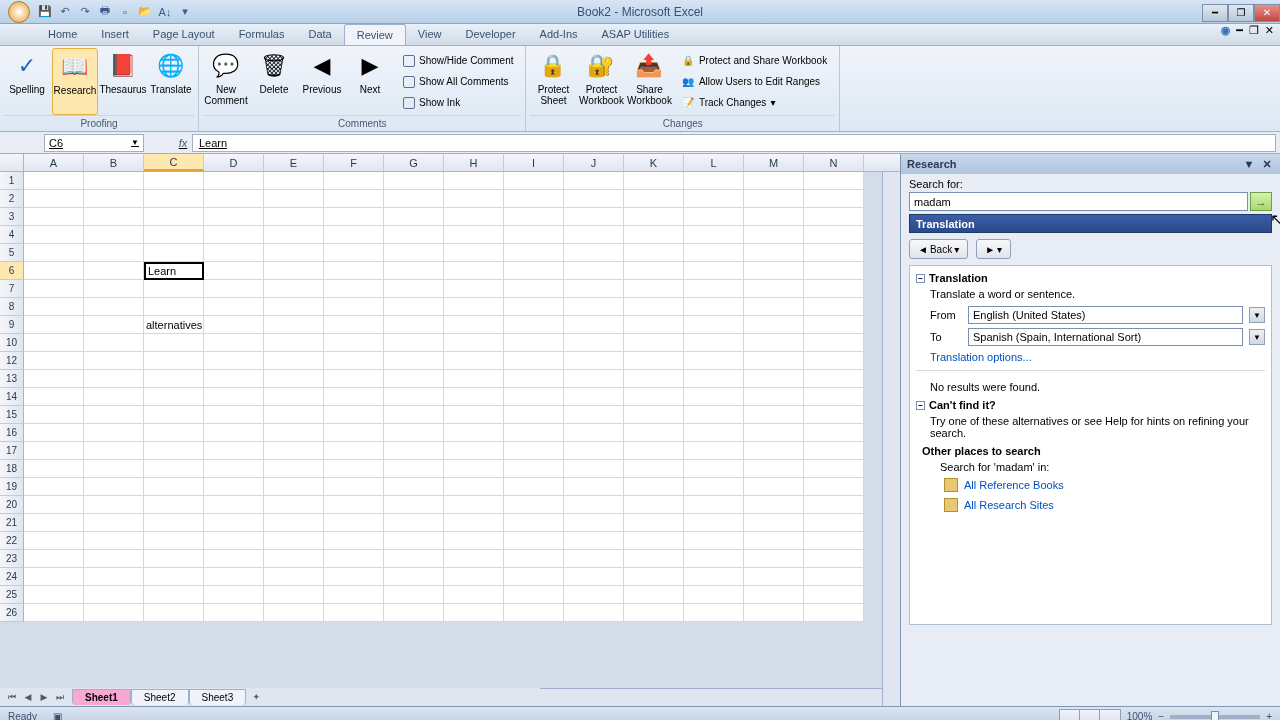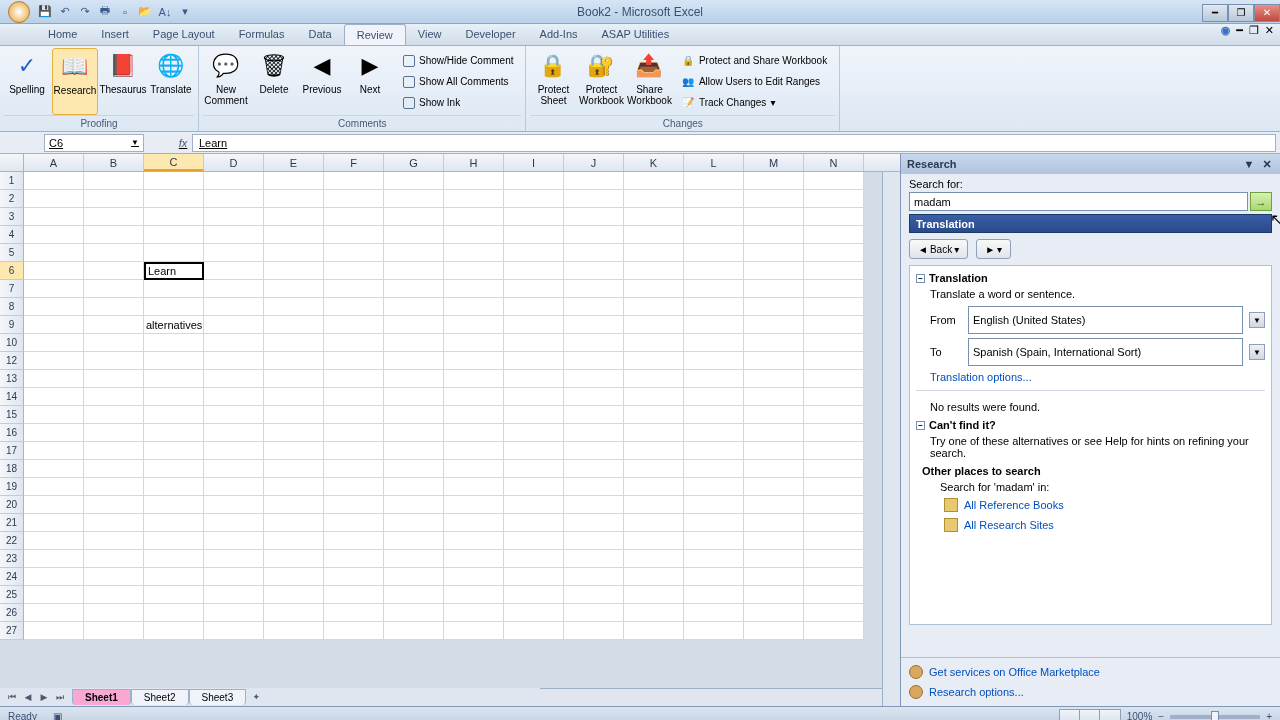--- a/index.html
+++ b/index.html
@@ -69,21 +69,21 @@
 .go-btn { width: 22px; height: 19px; background: linear-gradient(#d8f0b0, #a8d870); border: 1px solid #70a040; margin-left: 2px; display: flex; align-items: center; justify-content: center; color: #2a5010; font-weight: bold; }
 .translation-select { height: 19px; background: linear-gradient(#3a5fa8, #2a4a88); color: #fff; border: 1px solid #1a3a68; font-size: 11px; padding: 0 6px; display: flex; align-items: center; font-weight: bold; margin-bottom: 6px; }
 .nav-btns { display: flex; gap: 8px; margin: 6px 0; }
 .nav-btn { height: 20px; background: linear-gradient(#f8f8f8, #e0e4ec); border: 1px solid #90a0b8; border-radius: 3px; padding: 0 8px; display: flex; align-items: center; font-size: 10px; gap: 2px; }
 .results { background: #fff; border: 1px solid #b0c0d4; padding: 4px 6px; min-height: 360px; }
 .section-h { font-weight: bold; font-size: 11px; padding: 2px 0; display: flex; align-items: center; gap: 4px; }
 .section-h .toggle { width: 9px; height: 9px; border: 1px solid #7a90b0; font-size: 8px; display: flex; align-items: center; justify-content: center; }
 .trans-desc { font-size: 11px; padding: 2px 0 4px 14px; }
 .trans-row { display: flex; align-items: center; gap: 6px; padding: 2px 0 2px 14px; }
 .trans-row label { width: 32px; font-size: 11px; }
-.trans-select { flex: 1; height: 28px; border: 1px solid #7a90b0; background: #fff; font-size: 11px; padding: 0 4px; display: flex; align-items: center; justify-content: space-between; }
+.trans-select { flex: 1; height: 18px; border: 1px solid #7a90b0; background: #fff; font-size: 11px; padding: 0 4px; display: flex; align-items: center; justify-content: space-between; }
 .drop-arrow { width: 16px; height: 16px; background: linear-gradient(#f0f0f0,#d0d8e4); border: 1px solid #90a0b8; font-size: 8px; display: flex; align-items: center; justify-content: center; }
 .link { color: #0050c0; font-size: 11px; padding: 3px 0 3px 14px; cursor: pointer; }
 .no-results { font-size: 11px; padding: 6px 0 4px 14px; }
 .other-places { font-weight: bold; font-size: 11px; padding: 2px 0 2px 6px; }
 .search-in-text { font-size: 11px; padding: 2px 0 2px 24px; }
 .place-link { display: flex; gap: 6px; align-items: center; padding: 3px 0 3px 28px; color: #0050c0; font-size: 11px; cursor: pointer; }
 .place-icon { width: 14px; height: 14px; background: #e8c870; border: 1px solid #b09030; }
 .pane-footer { border-top: 1px solid #b0c0d4; padding: 4px 8px; }
 .footer-link { display: flex; align-items: center; gap: 6px; color: #0050c0; font-size: 11px; padding: 3px 0; cursor: pointer; }
 .footer-icon { width: 14px; height: 14px; background: #d8a860; border-radius: 50%; border: 1px solid #a07030; }
@@ -687,37 +687,20 @@
           <div class="cell"></div>
           <div class="cell"></div>
           <div class="cell"></div>
           <div class="cell"></div>
           <div class="cell"></div>
           <div class="cell"></div>
           <div class="cell"></div>
           <div class="cell"></div>
           <div class="cell"></div>
         </div>
-        <div class="grid-row">
-          <div class="row-h">27</div>
-          <div class="cell"></div>
-          <div class="cell"></div>
-          <div class="cell"></div>
-          <div class="cell"></div>
-          <div class="cell"></div>
-          <div class="cell"></div>
-          <div class="cell"></div>
-          <div class="cell"></div>
-          <div class="cell"></div>
-          <div class="cell"></div>
-          <div class="cell"></div>
-          <div class="cell"></div>
-          <div class="cell"></div>
-          <div class="cell"></div>
-        </div>
       </div>
     <div class="vscroll"></div>
     <div class="hscroll">
       <div class="sheet-tabs-row">
         <div class="sheet-nav">
           <div class="sheet-nav-btn">⏮</div>
           <div class="sheet-nav-btn">◀</div>
           <div class="sheet-nav-btn">▶</div>
           <div class="sheet-nav-btn">⏭</div>
         </div>
@@ -791,30 +774,20 @@
         <div class="search-in-text">Search for 'madam' in:</div>
         <div class="place-link">
             <span class="place-icon"></span>
             <span>All Reference Books</span>
           </div>
         <div class="place-link">
             <span class="place-icon"></span>
             <span>All Research Sites</span>
           </div>
       </div>
-    </div>
-    <div class="pane-footer">
-      <div class="footer-link">
-          <span class="footer-icon"></span>
-          <span>Get services on Office Marketplace</span>
-        </div>
-      <div class="footer-link">
-          <span class="footer-icon"></span>
-          <span>Research options...</span>
-        </div>
     </div>
   </div>
 </div>
 
 <div class="status-bar">
   <div style="display:flex;gap:16px;align-items:center">
     <span>Ready</span>
     <span>▣</span>
   </div>
   <div class="status-right">

